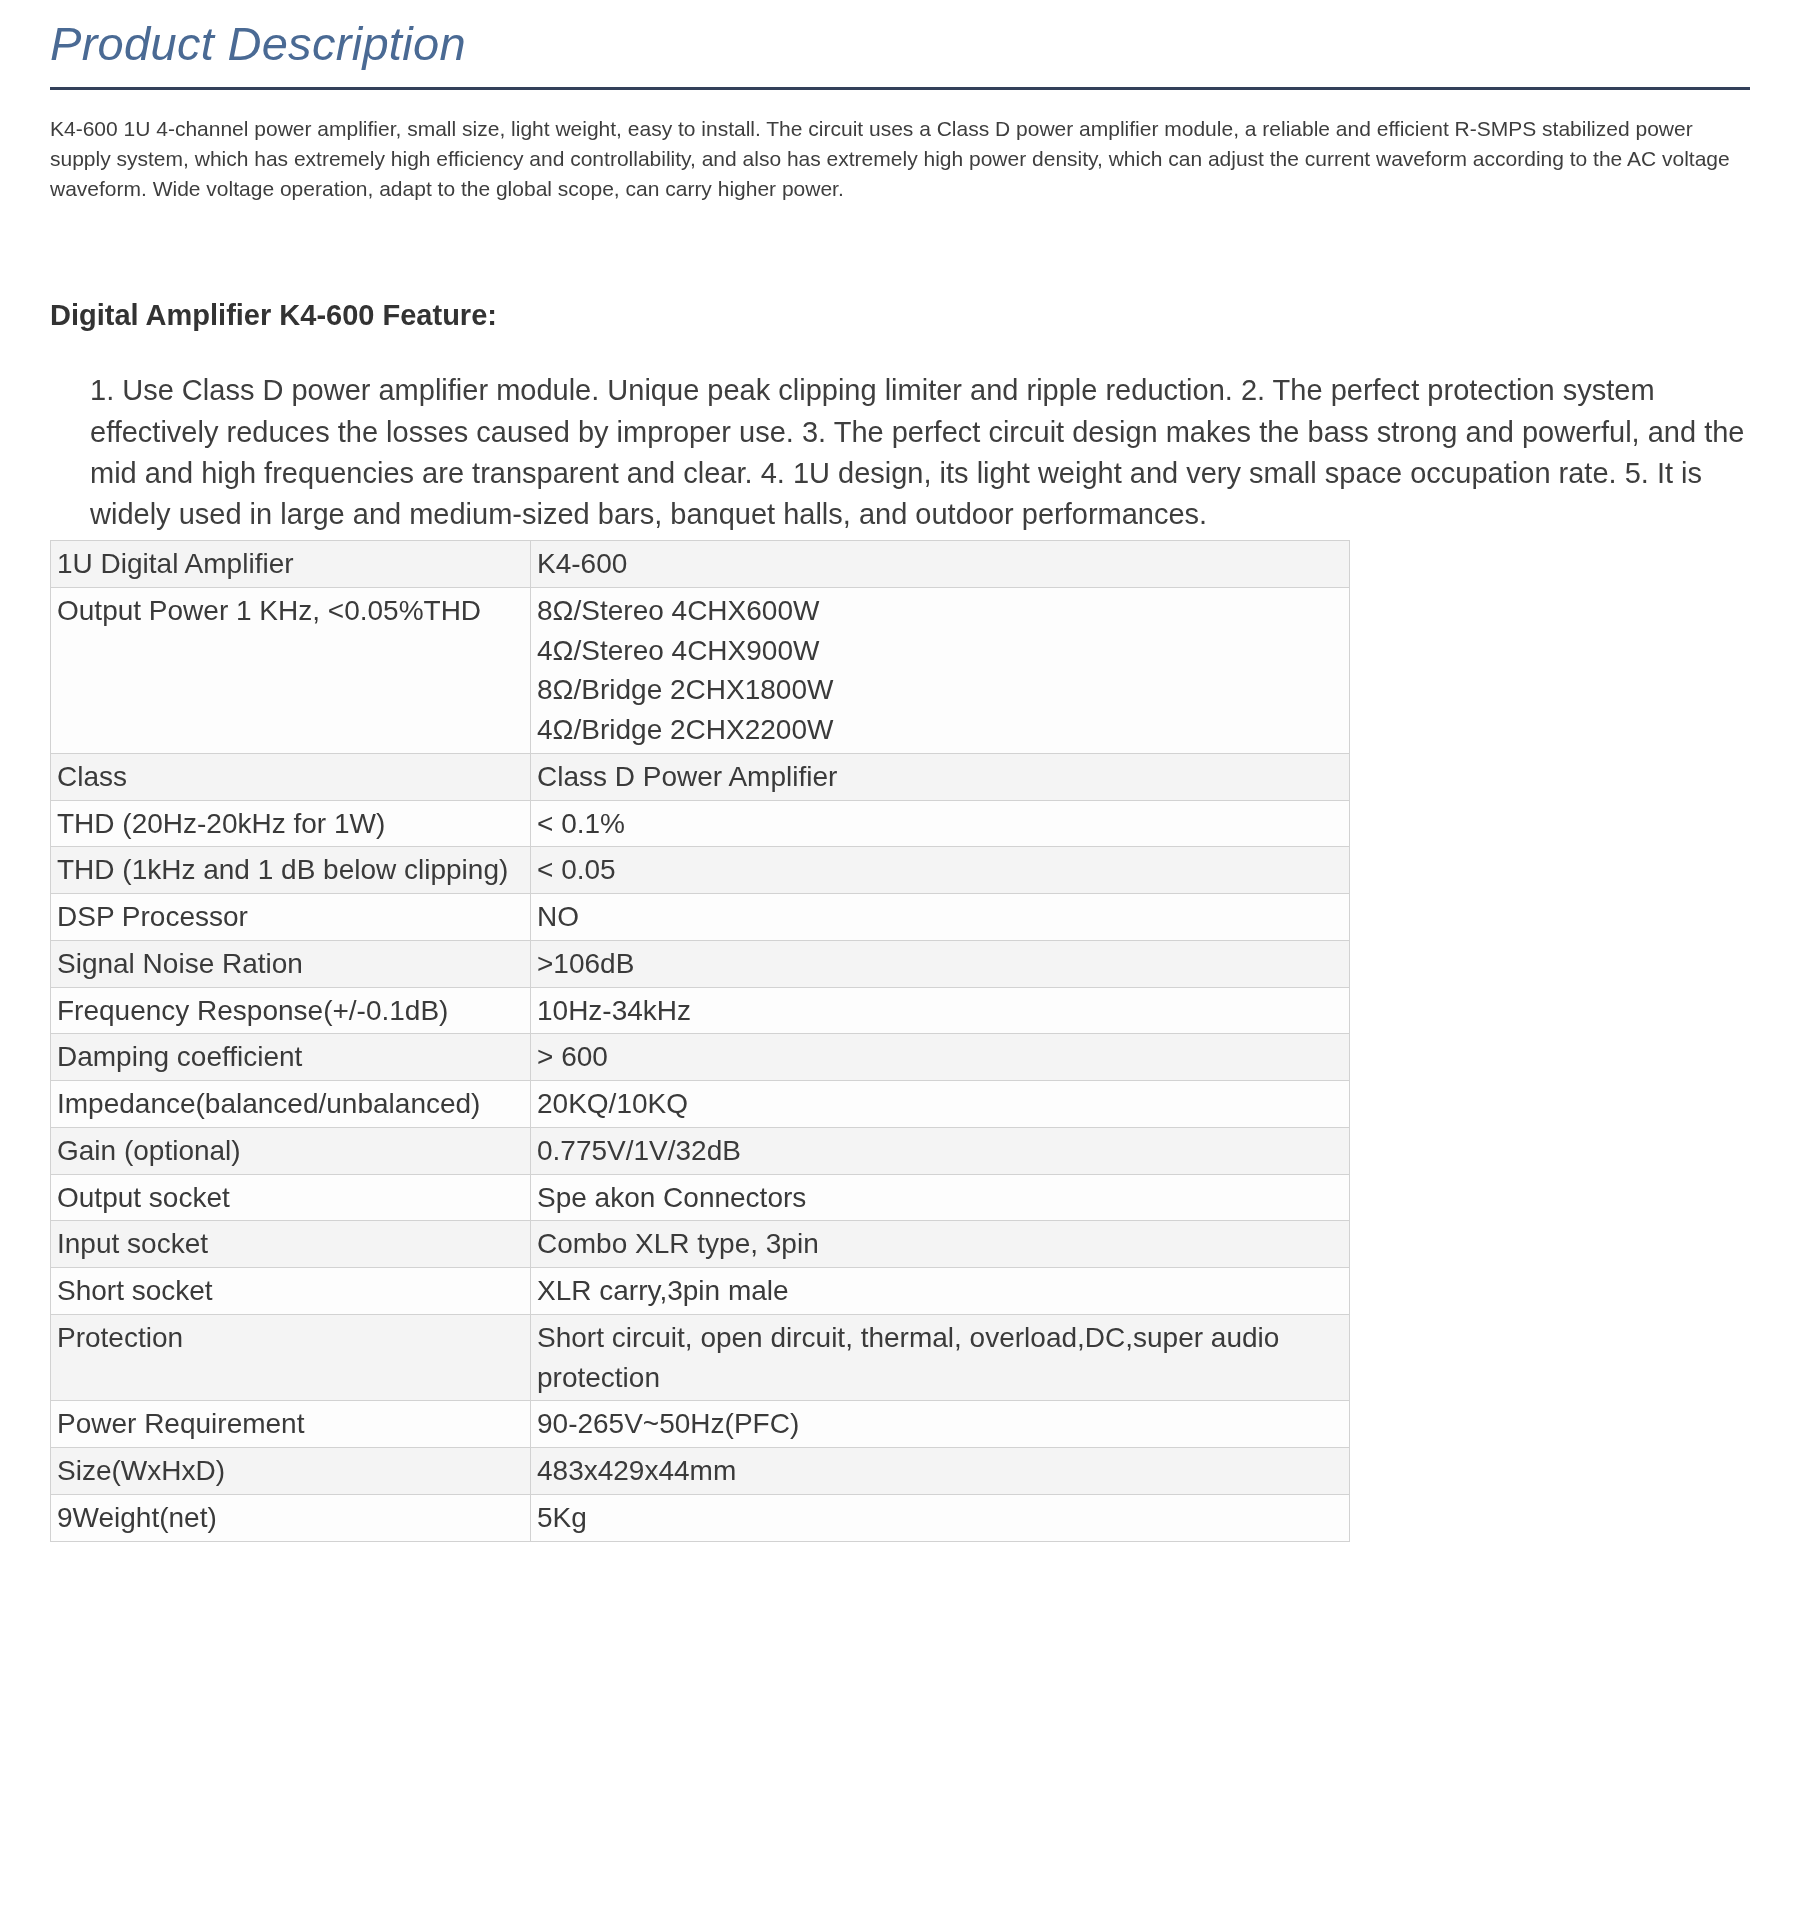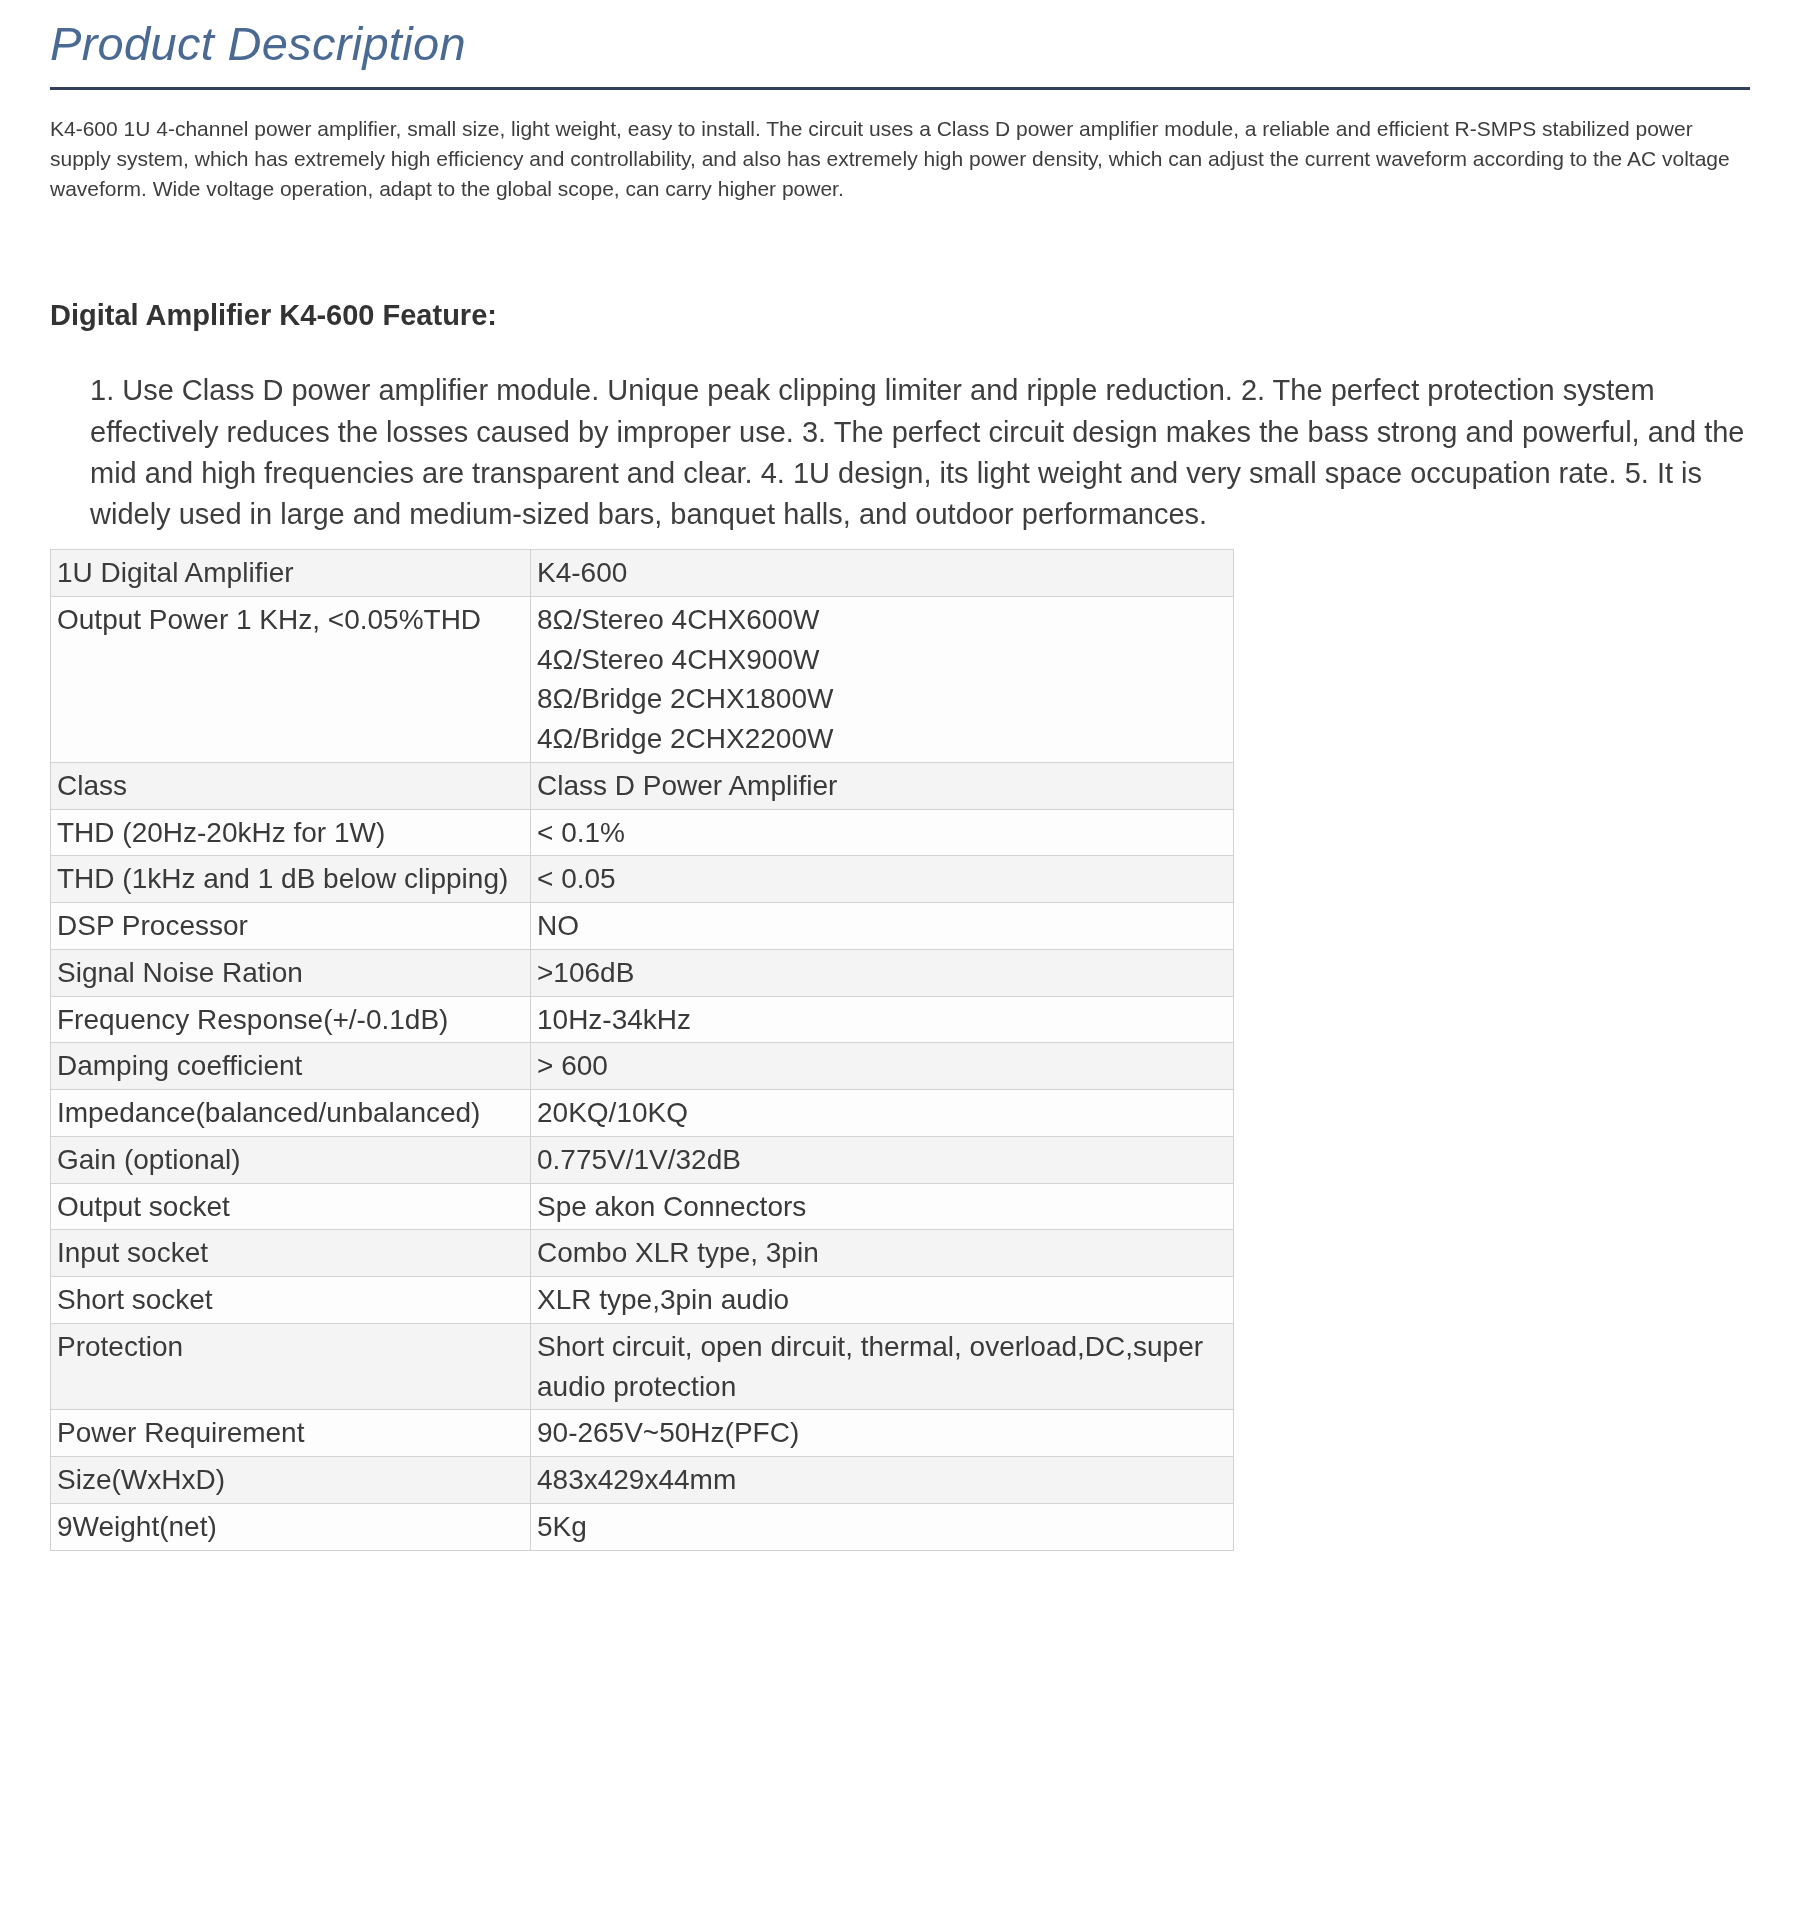--- a/index.html
+++ b/index.html
@@ -44,22 +44,22 @@
   .features {
     font-size: 29px;
     line-height: 1.42;
     margin-top: 38px;
     max-width: 1680px;
     margin-left: 40px;
   }
 
   table.specs {
     border-collapse: collapse;
-    margin-top: 14px;
-    width: 1184px;
+    margin-top: 5px;
+    width: 1300px;
     table-layout: fixed;
     padding-left: 40px;
   }
   .specs col.label-col { width: 480px; }
   .specs td {
     border: 1px solid var(--table_border, #d2d2d2);
     font-size: 28px;
     line-height: 1.42;
     padding: 3px 6px;
     vertical-align: top;
@@ -153,21 +153,21 @@
     <td class="value">Spe akon Connectors</td>
   </tr>
 
   <tr>
     <td class="label">Input socket</td>
     <td class="value">Combo XLR type, 3pin</td>
   </tr>
 
   <tr>
     <td class="label">Short socket</td>
-    <td class="value">XLR type,3pin audio</td>
+    <td class="value">XLR carry,3pin male</td>
   </tr>
 
   <tr>
     <td class="label">Protection</td>
     <td class="value">Short circuit, open dircuit, thermal, overload,DC,super audio protection</td>
   </tr>
 
   <tr>
     <td class="label">Power Requirement</td>
     <td class="value">90-265V~50Hz(PFC)</td>

